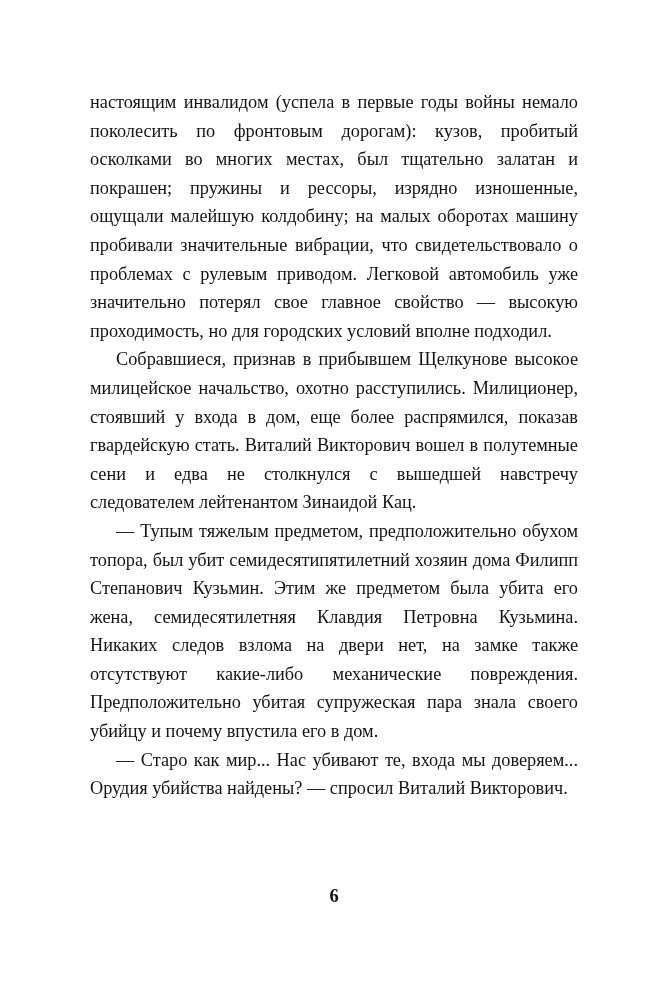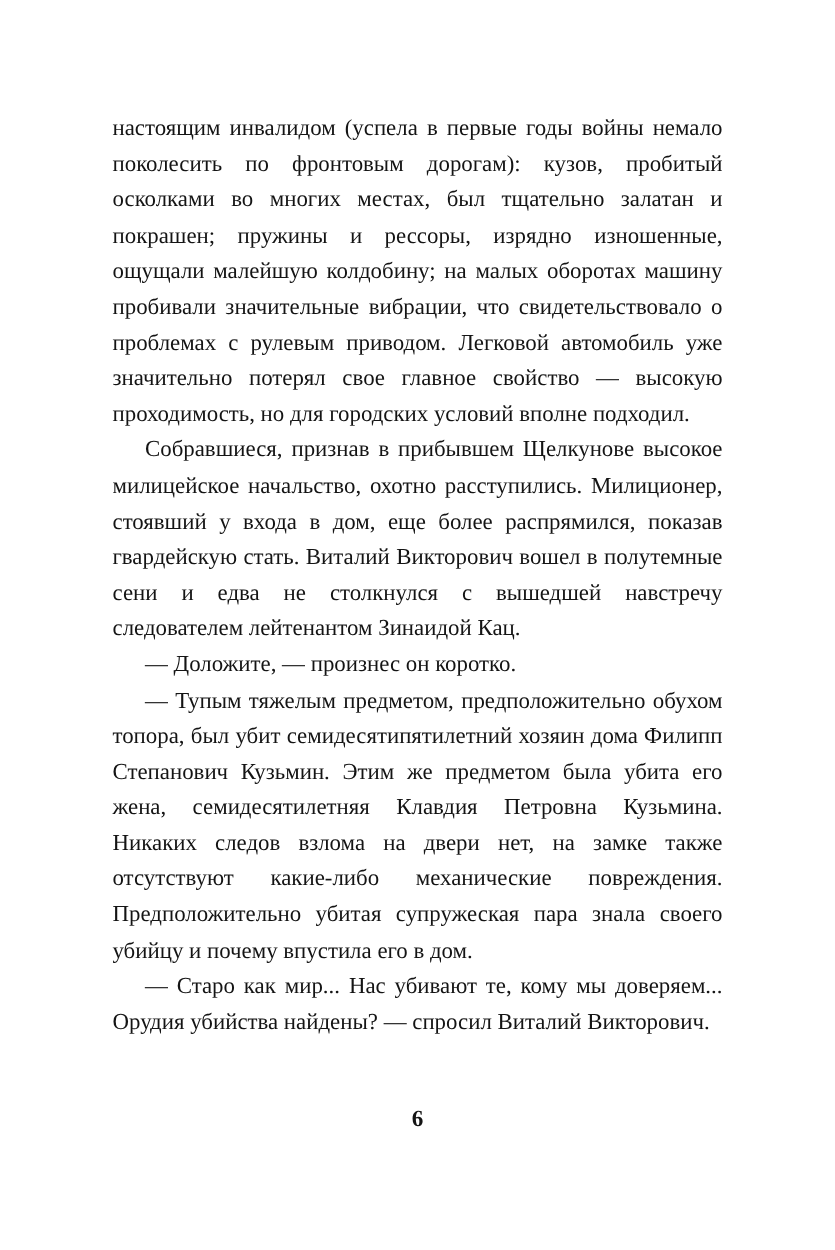--- a/index.html
+++ b/index.html
@@ -48,18 +48,17 @@
     color: #141414;
   }
 </style>
 </head>
 <body>
 
 <div class="page">
   <div class="body-text">
     <p>настоящим инвалидом (успела в первые годы войны немало поколесить по фронтовым дорогам): кузов, пробитый осколками во многих местах, был тщательно залатан и покрашен; пружины и рессоры, изрядно изношенные, ощущали малейшую колдобину; на малых оборотах машину пробивали значительные вибрации, что свидетельствовало о проблемах с рулевым приводом. Легковой автомобиль уже значительно потерял свое главное свойство — высокую проходимость, но для городских условий вполне подходил.</p>
     <p class="indent">Собравшиеся, признав в прибывшем Щелкунове высокое милицейское начальство, охотно расступились. Милиционер, стоявший у входа в дом, еще более распрямился, показав гвардейскую стать. Виталий Викторович вошел в полутемные сени и едва не столкнулся с вышедшей навстречу следователем лейтенантом Зинаидой Кац.</p>
-    <p class="indent">— Доложите, — произнес он коротко.</p>
     <p class="indent">— Тупым тяжелым предметом, предположительно обухом топора, был убит семидесятипятилетний хозяин дома Филипп Степанович Кузьмин. Этим же предметом была убита его жена, семидесятилетняя Клавдия Петровна Кузьмина. Никаких следов взлома на двери нет, на замке также отсутствуют какие-либо механические повреждения. Предположительно убитая супружеская пара знала своего убийцу и почему впустила его в дом.</p>
-    <p class="indent">— Старо как мир... Нас убивают те, кому мы доверяем... Орудия убийства найдены? — спросил Виталий Викторович.</p>
+    <p class="indent">— Старо как мир... Нас убивают те, входа мы доверяем... Орудия убийства найдены? — спросил Виталий Викторович.</p>
   </div>
   <div class="page-number">6</div>
 </div>
 
 </body></html>

